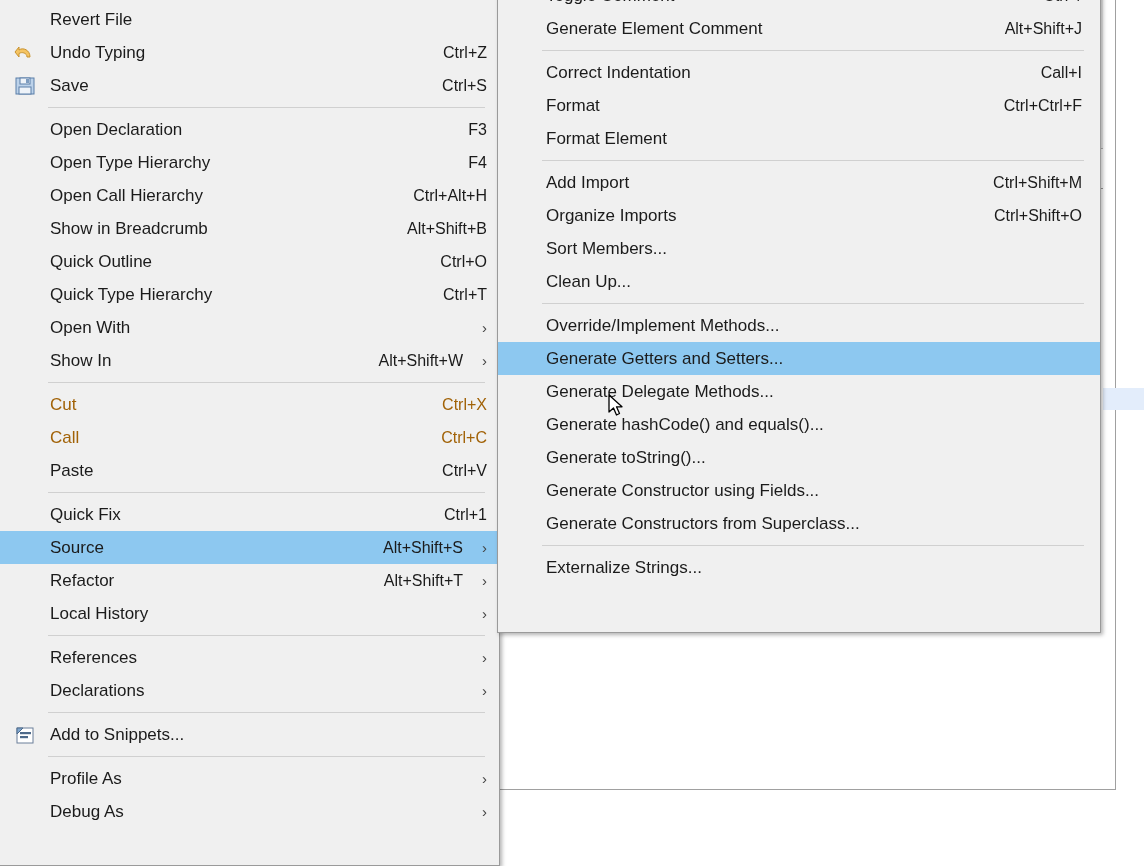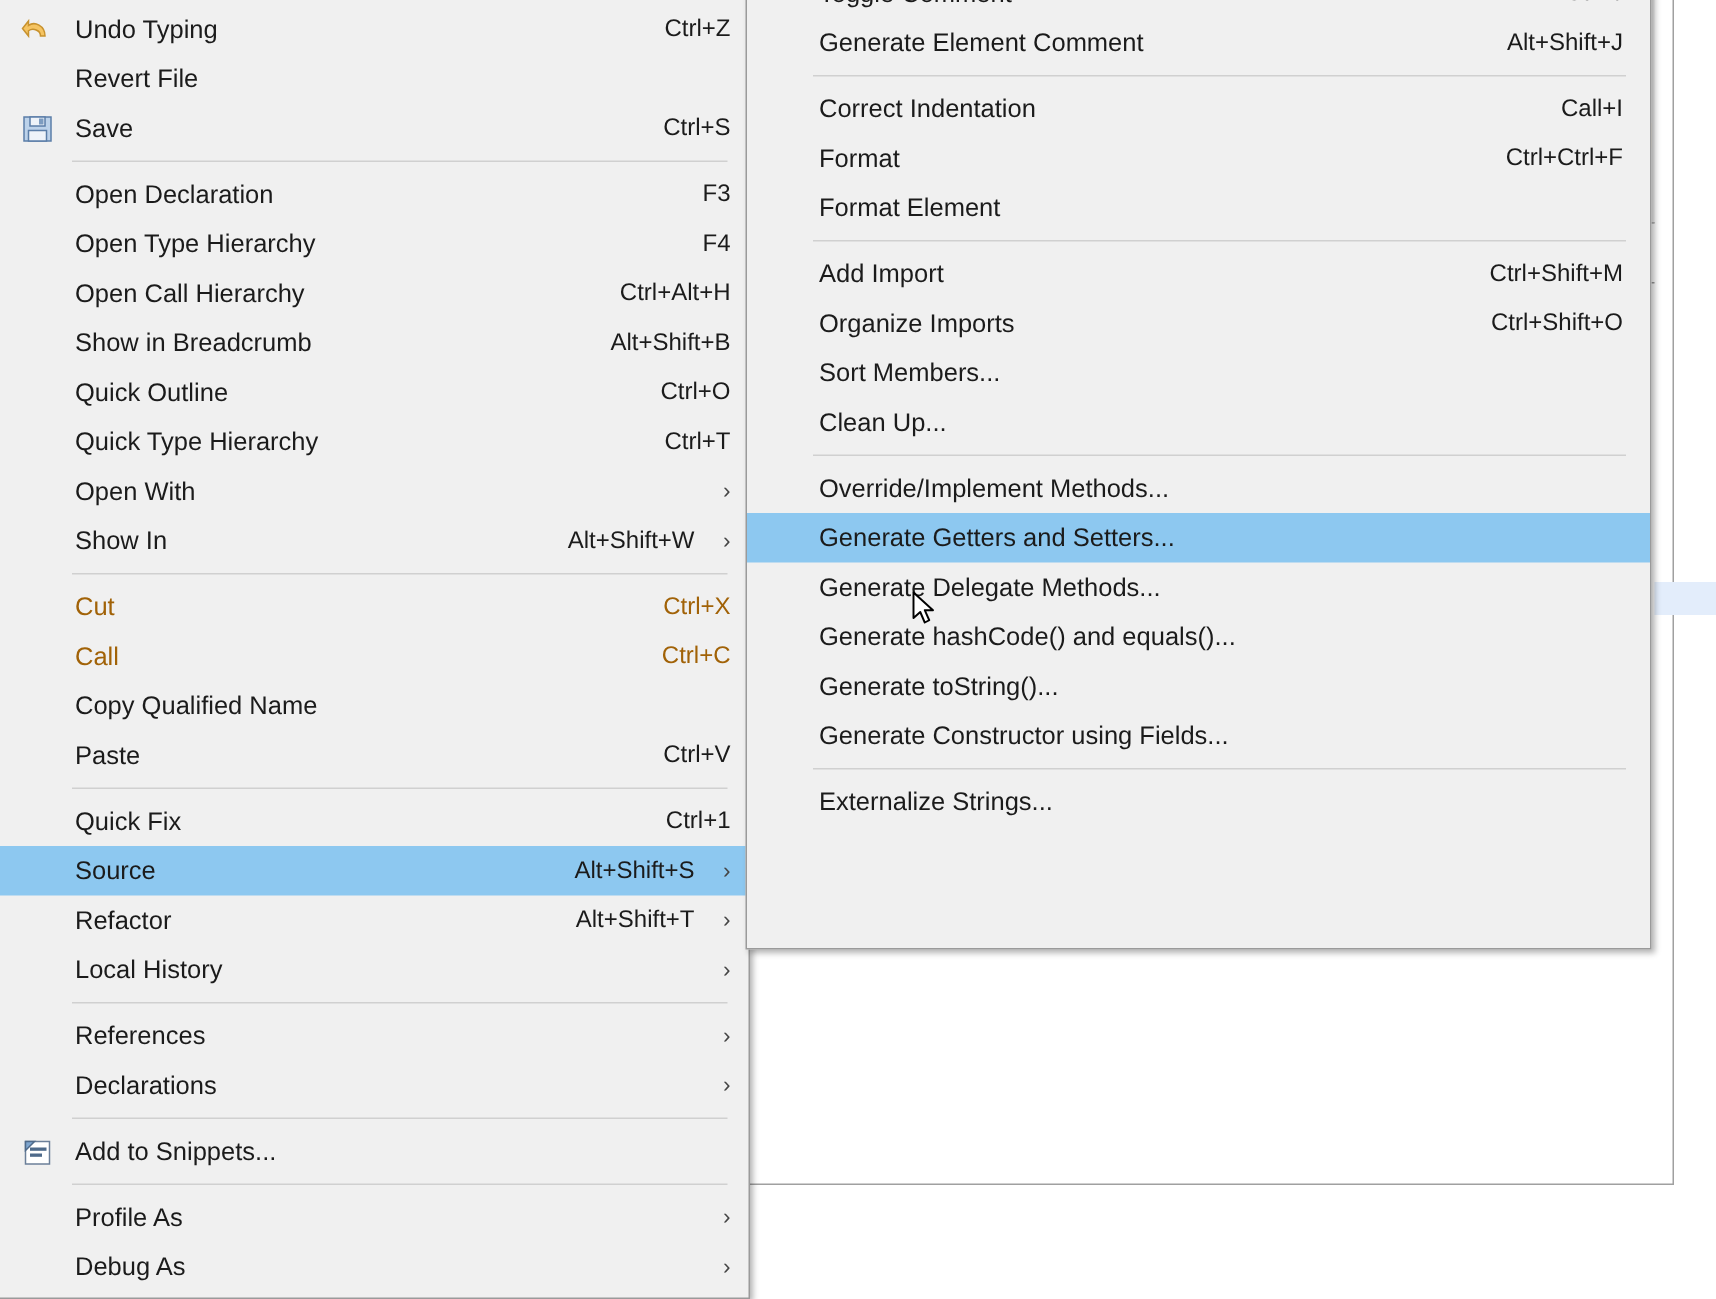--- a/index.html
+++ b/index.html
@@ -111,30 +111,30 @@
   </div>
 </div>
 
 <div class="menu" id="context-menu">
   <div class="menu-inner">
     <div class="scroll-arrow">
       
     </div>
     <div id="context-menu-items">
         <div class="mi noarrow">
+          <span class="label">Revert File</span>
+        </div>
+        <div class="mi noarrow">
           <span class="icon-slot">
             <svg class="svgicon" width="22" height="22" viewBox="0 0 22 22">
               <path d="M16 15 C16 8 9 5 5 8 L5 5 L1 10 L5 15 L5 11.5 C8 9.5 13 11 13 15 Z" fill="#f5c462" stroke="#c8922e" stroke-width="1"></path>
             </svg>
           </span>
           <span class="label">Undo Typing</span>
           <span class="accel">Ctrl+Z</span>
-        </div>
-        <div class="mi noarrow">
-          <span class="label">Revert File</span>
         </div>
         <div class="mi noarrow">
           <span class="icon-slot">
             <svg class="svgicon" width="22" height="22" viewBox="0 0 22 22">
               <rect x="2" y="3" width="18" height="16" fill="#bcd2ea" stroke="#5b7ea8" stroke-width="1"></rect>
               <rect x="6" y="3" width="10" height="6" fill="#eef3f9" stroke="#5b7ea8" stroke-width="1"></rect>
               <rect x="12" y="4" width="3" height="4" fill="#7d9cc0"></rect>
               <rect x="5" y="12" width="12" height="7" fill="#eef3f9" stroke="#5b7ea8" stroke-width="1"></rect>
             </svg>
           </span>
@@ -178,23 +178,20 @@
         <div class="mi-sep"></div>
         <div class="mi disabled noarrow">
           <span class="label">Cut</span>
           <span class="accel">Ctrl+X</span>
         </div>
         <div class="mi disabled noarrow">
           <span class="label">Call</span>
           <span class="accel">Ctrl+C</span>
         </div>
         <div class="mi noarrow">
-          <span class="label">Copy Qualified Name</span>
-        </div>
-        <div class="mi noarrow">
           <span class="label">Paste</span>
           <span class="accel">Ctrl+V</span>
         </div>
         <div class="mi-sep"></div>
         <div class="mi noarrow">
           <span class="label">Quick Fix</span>
           <span class="accel">Ctrl+1</span>
         </div>
         <div class="mi selected">
           <span class="label">Source</span>
@@ -294,20 +291,23 @@
         </div>
         <div class="mi noarrow">
           <span class="label">Generate hashCode() and equals()...</span>
         </div>
         <div class="mi noarrow">
           <span class="label">Generate toString()...</span>
         </div>
         <div class="mi noarrow">
           <span class="label">Generate Constructor using Fields...</span>
         </div>
+        <div class="mi noarrow">
+          <span class="label">Generate Constructors from Superclass...</span>
+        </div>
         <div class="mi-sep"></div>
         <div class="mi noarrow">
           <span class="label">Externalize Strings...</span>
         </div>
       </div>
   </div>
 </div>
 
 <svg class="cursor" viewBox="0 0 18 24">
   <polygon points="1,1 1,18 5.5,14 8.5,21 11.5,19.5 8.5,12.8 14,12.8" fill="#ffffff" stroke="#000000" stroke-width="1.3" stroke-linejoin="round"></polygon>

